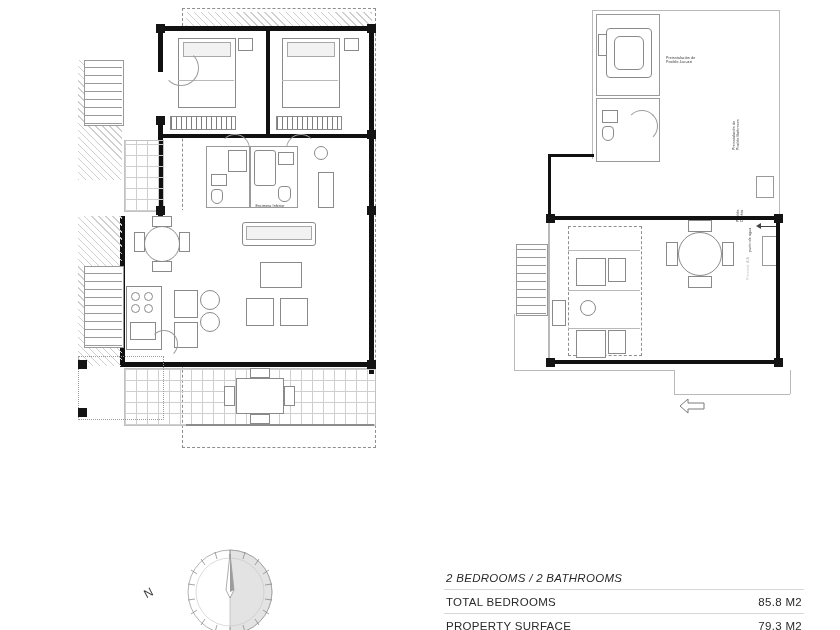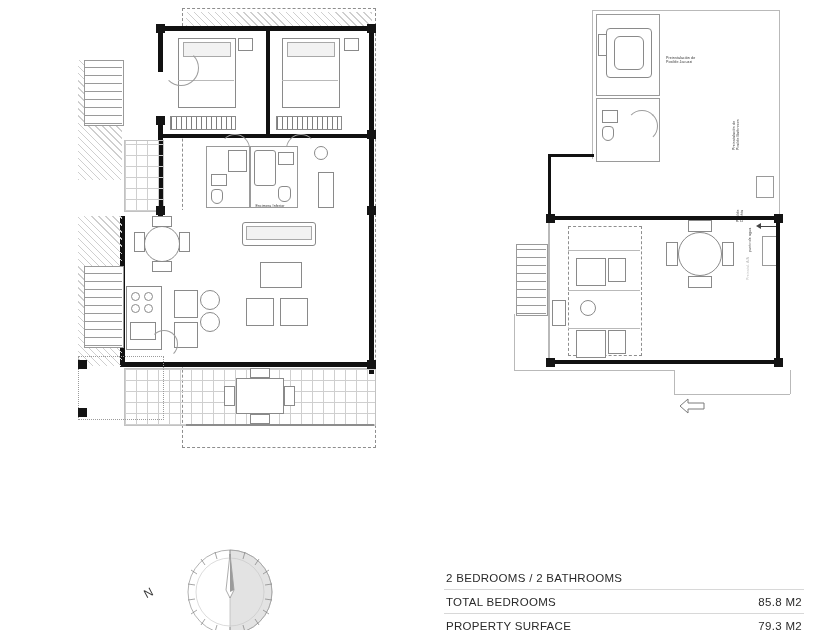--- a/index.html
+++ b/index.html
@@ -35,21 +35,21 @@
   .vert{writing-mode:vertical-rl;transform:rotate(180deg);}
   .door-arc{position:absolute;border:1px solid #9d9d9d;border-radius:50%;}
 
   
   .info{position:absolute;left:444px;top:566px;width:360px;}
   .info .row{
     display:flex;justify-content:space-between;align-items:baseline;
     padding:6px 2px 5px 2px;border-bottom:1px solid #d8d8d8;
     font-size:11.5px;color:#2a2a2a;letter-spacing:.3px;
   }
-  .info .row:first-child{border-bottom:1px solid #d8d8d8;}
+  .info .row:first-child{border-bottom:1px solid #d8d8d8;font-style:italic;}
   .info .k{white-space:nowrap;}
   .info .v{white-space:nowrap;}
 
   
   .compass{position:absolute;left:150px;top:540px;width:160px;height:95px;}
 </style>
 </head>
 <body>
 
 <div class="plan" style="left:70px;top:4px;width:300px;height:450px;">

